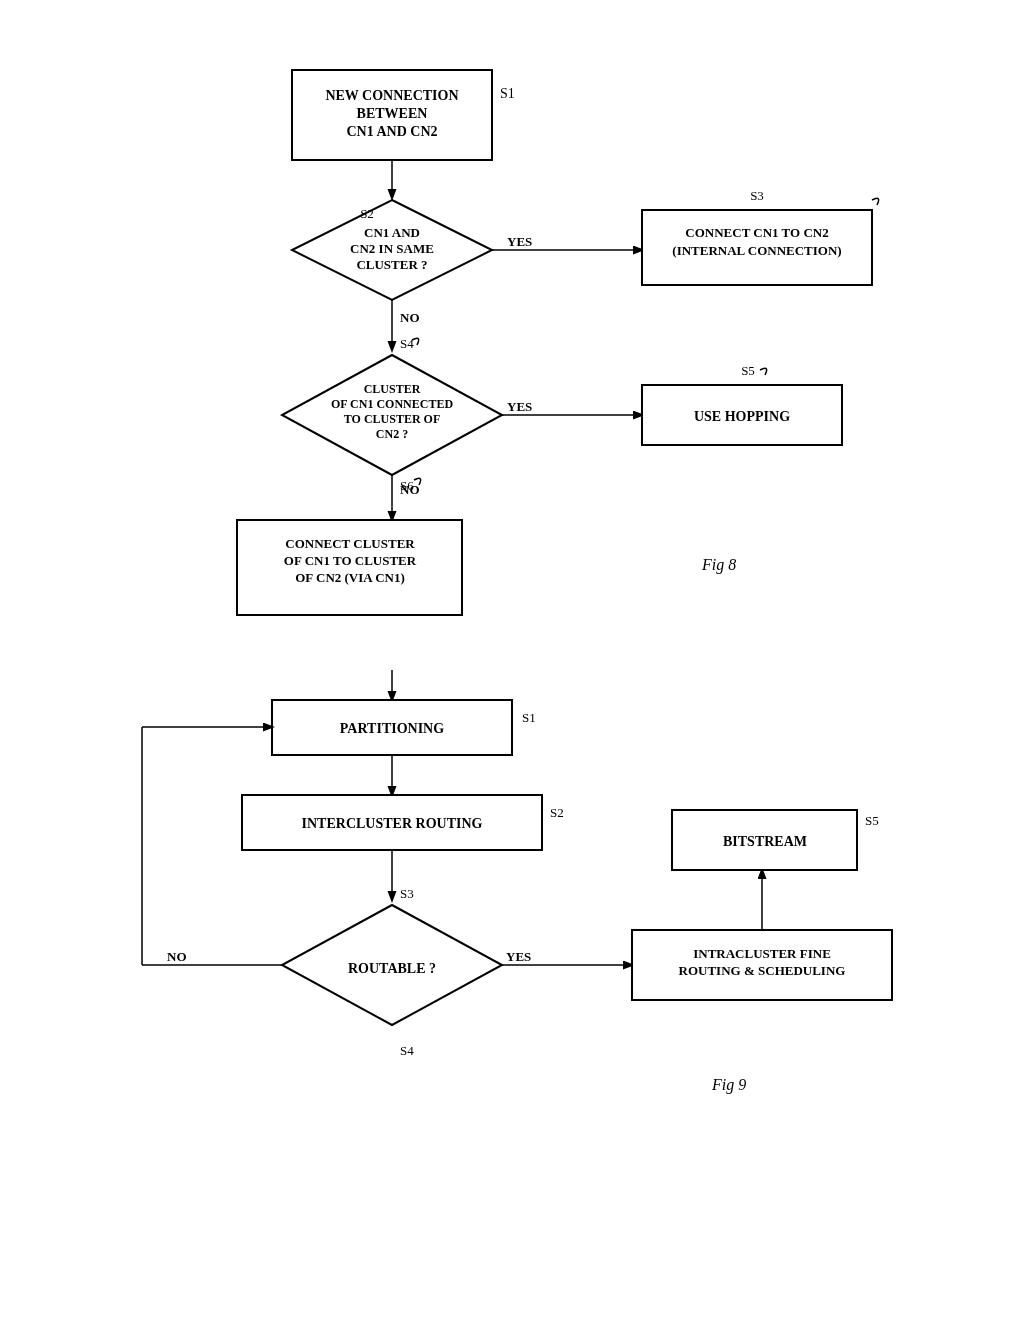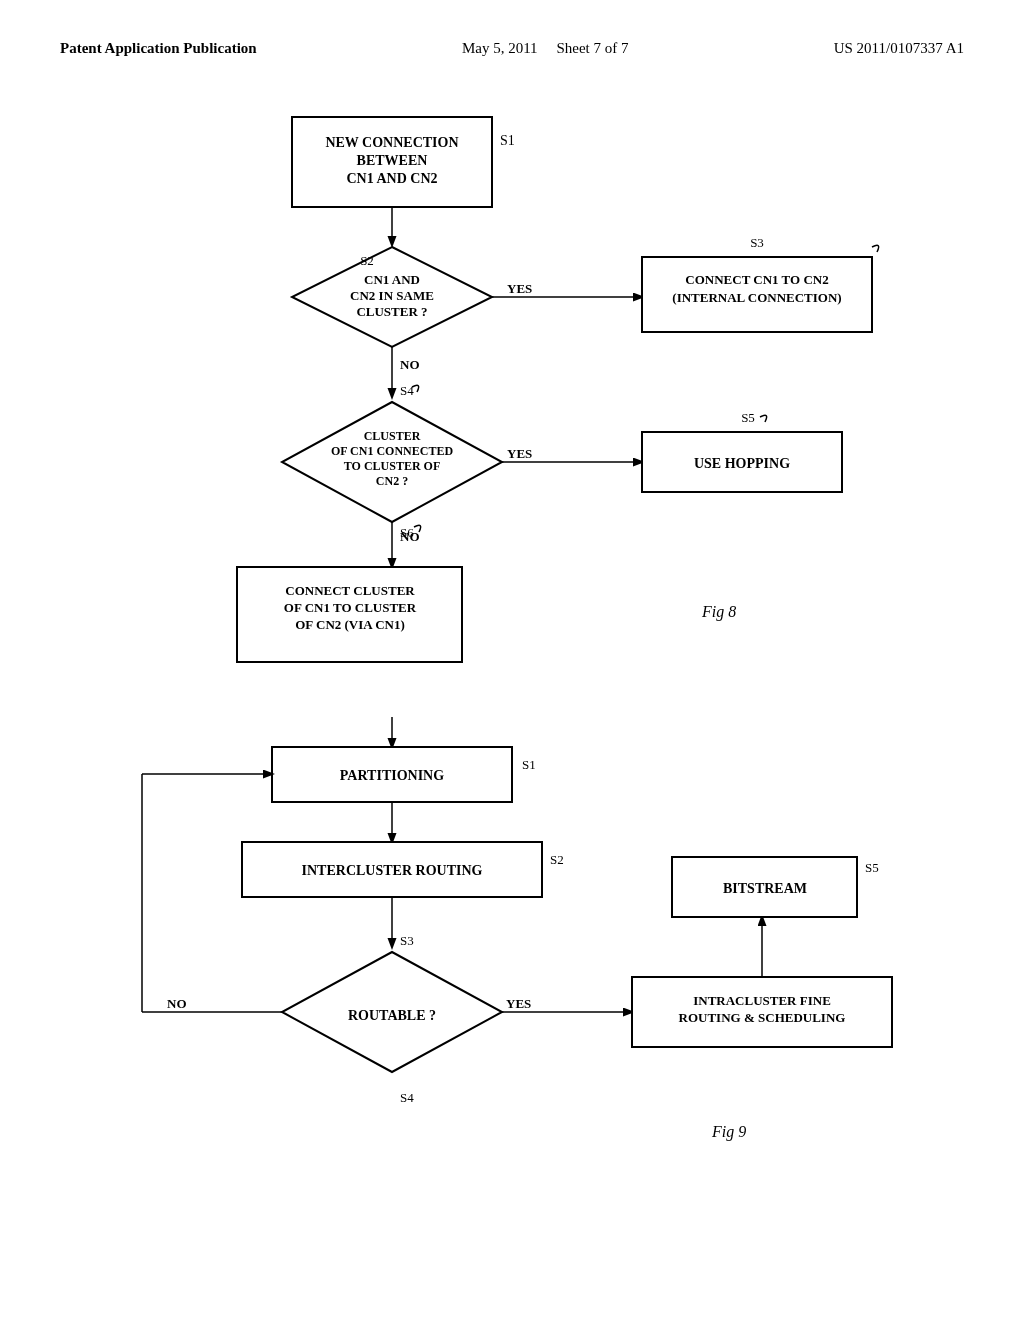--- a/index.html
+++ b/index.html
@@ -44,33 +44,20 @@
       gap: 0;
     }
     svg text {
       font-family: 'Times New Roman', Times, serif;
     }
   </style>
 </head>
 <body>
 
 <div class="page">
-  <div class="header">
-    <div class="header-left">
-      <span>Patent Application Publication</span>
-    </div>
-    <div class="header-center">
-      <span>May 5, 2011</span>
-      &nbsp;&nbsp;&nbsp;
-      <span>Sheet 7 of 7</span>
-    </div>
-    <div class="header-right">
-      <span>US 2011/0107337 A1</span>
-    </div>
-  </div>
 
   <div class="diagram-area">
 
     <svg width="900" height="620" viewBox="0 0 900 620">
 
       <rect x="230" y="30" width="200" height="90" fill="white" stroke="black" stroke-width="2"></rect>
       <text x="330" y="60" text-anchor="middle" font-size="14" font-weight="bold">NEW CONNECTION</text>
       <text x="330" y="78" text-anchor="middle" font-size="14" font-weight="bold">BETWEEN</text>
       <text x="330" y="96" text-anchor="middle" font-size="14" font-weight="bold">CN1 AND CN2</text>
       <text x="438" y="58" text-anchor="start" font-size="14">S1</text>

